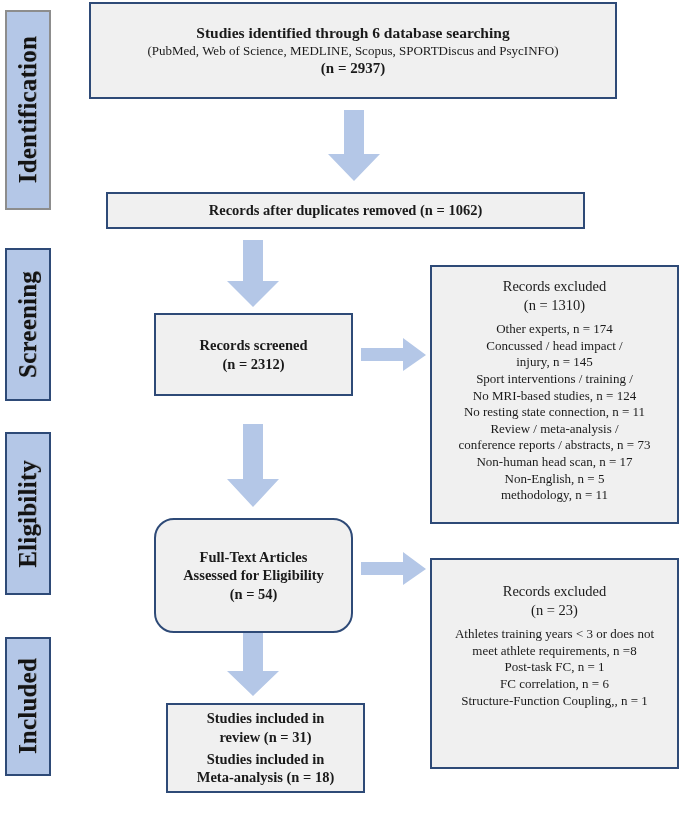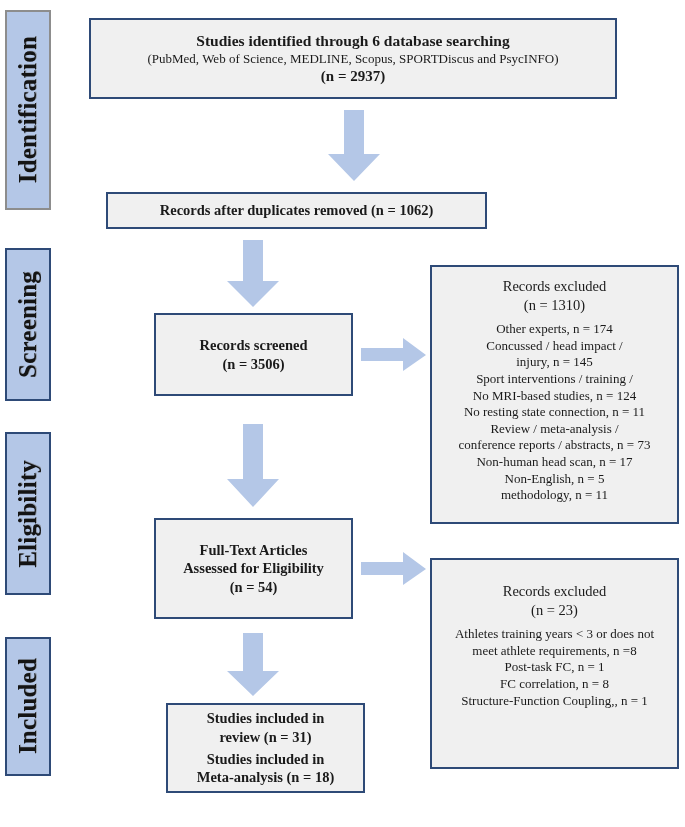--- a/index.html
+++ b/index.html
@@ -98,41 +98,41 @@
   </div>
 
   <div class="stage-label" style="left:5px; top:432px; width:46px; height:163px;">
     <span>Eligibility</span>
   </div>
 
   <div class="stage-label" style="left:5px; top:637px; width:46px; height:139px;">
     <span>Included</span>
   </div>
 
-  <div class="flow-box" style="left:89px; top:2px; width:528px; height:81px;margin-top:16px;">
+  <div class="flow-box" style="left:89px; top:2px; width:528px; height:97px;">
     <span class="line t-title">Studies identified through 6 database searching</span>
     <span class="line t-sub">(PubMed, Web of Science, MEDLINE, Scopus, SPORTDiscus and PsycINFO)</span>
     <span class="line t-n">(n = 2937)</span>
   </div>
 
   <svg class="arrow-down" style="left:326px; top:110px;" width="56" height="72" viewBox="0 0 56 72">
     <polygon class="arrow-fill" points="18,0 38,0 38,44 54,44 28,71 2,44 18,44"></polygon>
   </svg>
 
-  <div class="flow-box" style="left:106px; top:192px; width:381px; height:37px;">
+  <div class="flow-box" style="left:106px; top:192px; width:479px; height:37px;">
     <span class="line t-boxtitle">Records after duplicates removed (n = 1062)</span>
   </div>
 
   <svg class="arrow-down" style="left:225px; top:240px;" width="56" height="68" viewBox="0 0 56 68">
     <polygon class="arrow-fill" points="18,0 38,0 38,41 54,41 28,67 2,41 18,41"></polygon>
   </svg>
 
   <div class="flow-box" style="left:154px; top:313px; width:199px; height:83px;align-items:flex-end;">
     <span class="line t-boxtitle">Records screened</span>
-    <span class="line t-boxtitle">(n = 3506)</span>
+    <span class="line t-boxtitle">(n = 2312)</span>
   </div>
 
   <svg class="arrow-right" style="left:361px; top:337px;" width="66" height="36" viewBox="0 0 66 36">
     <polygon class="arrow-fill" points="0,11 42,11 42,1 65,18 42,34 42,24 0,24"></polygon>
   </svg>
 
   <div class="flow-box" style="left:430px; top:265px; width:249px; height:259px; justify-content:flex-start; padding-top:10px;">
     <span class="line t-excl-title">Records excluded</span>
     <span class="line t-excl-title">(n = 1310)</span>
     <span class="spacer-sm"></span>
@@ -146,38 +146,38 @@
     <span class="line t-excl-item">conference reports / abstracts, n = 73</span>
     <span class="line t-excl-item">Non-human head scan, n = 17</span>
     <span class="line t-excl-item">Non-English, n = 5</span>
     <span class="line t-excl-item">methodology, n = 11</span>
   </div>
 
   <svg class="arrow-down" style="left:225px; top:424px;" width="56" height="84" viewBox="0 0 56 84">
     <polygon class="arrow-fill" points="18,0 38,0 38,55 54,55 28,83 2,55 18,55"></polygon>
   </svg>
 
-  <div class="flow-box" style="left:154px; top:518px; width:199px; height:101px;">
+  <div class="flow-box" style="left:154px; top:518px; width:199px; height:115px;border-radius:20px;">
     <span class="line t-boxtitle">Full-Text Articles</span>
     <span class="line t-boxtitle">Assessed for Eligibility</span>
     <span class="line t-boxtitle">(n = 54)</span>
   </div>
 
   <svg class="arrow-right" style="left:361px; top:551px;" width="66" height="36" viewBox="0 0 66 36">
     <polygon class="arrow-fill" points="0,11 42,11 42,1 65,18 42,34 42,24 0,24"></polygon>
   </svg>
 
   <div class="flow-box" style="left:430px; top:558px; width:249px; height:211px; justify-content:flex-start; padding-top:22px;">
     <span class="line t-excl-title">Records excluded</span>
     <span class="line t-excl-title">(n = 23)</span>
     <span class="spacer-sm"></span>
     <span class="line t-excl-item">Athletes training years &lt; 3 or does not</span>
     <span class="line t-excl-item">meet athlete requirements, n =8</span>
     <span class="line t-excl-item">Post-task FC, n = 1</span>
-    <span class="line t-excl-item">FC correlation, n = 8</span>
+    <span class="line t-excl-item">FC correlation, n = 6</span>
     <span class="line t-excl-item">Structure-Function Coupling,, n = 1</span>
   </div>
 
   <svg class="arrow-down" style="left:225px; top:633px;" width="56" height="64" viewBox="0 0 56 64">
     <polygon class="arrow-fill" points="18,0 38,0 38,38 54,38 28,63 2,38 18,38"></polygon>
   </svg>
 
   <div class="flow-box" style="left:166px; top:703px; width:199px; height:90px;">
     <span class="line t-boxtitle">Studies included in</span>
     <span class="line t-boxtitle">review  (n = 31)</span>

